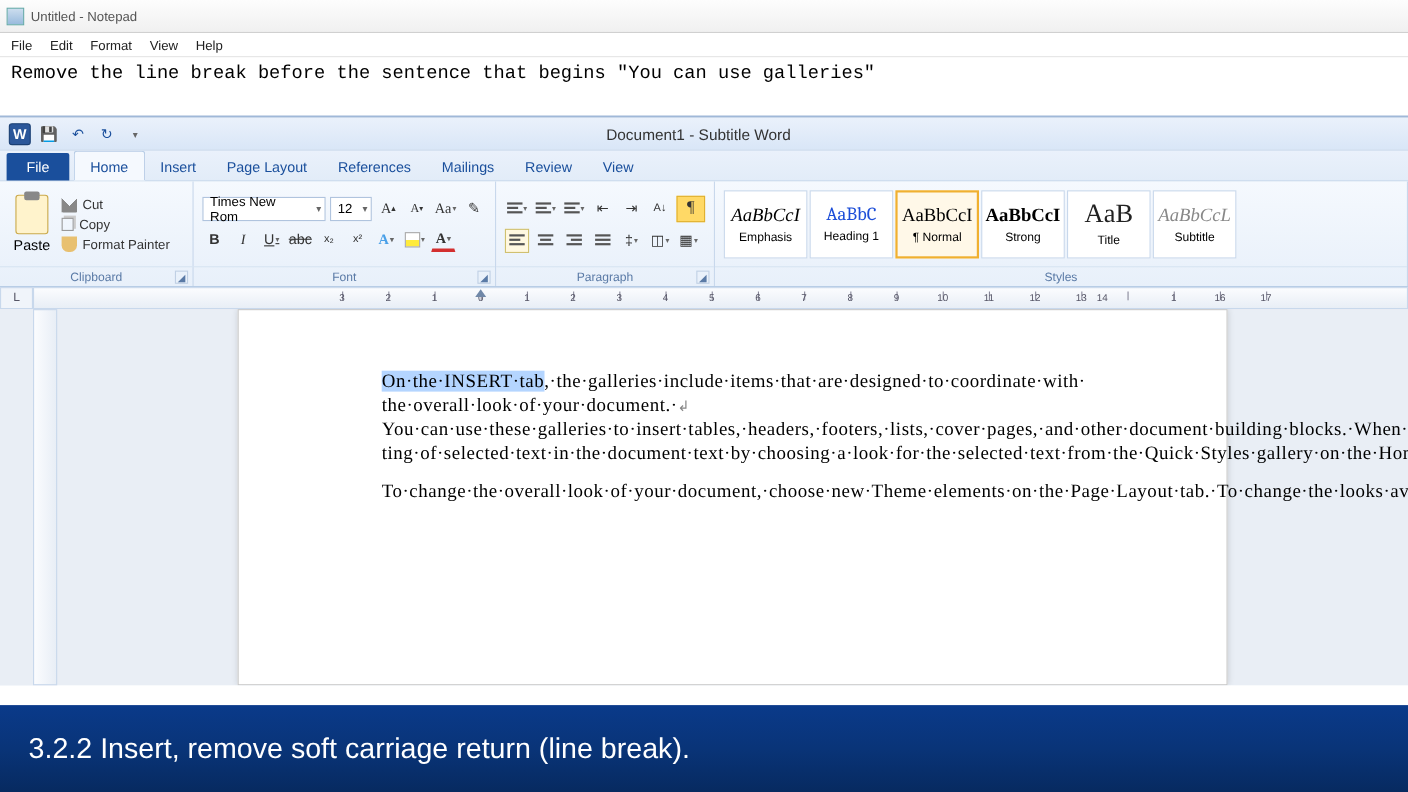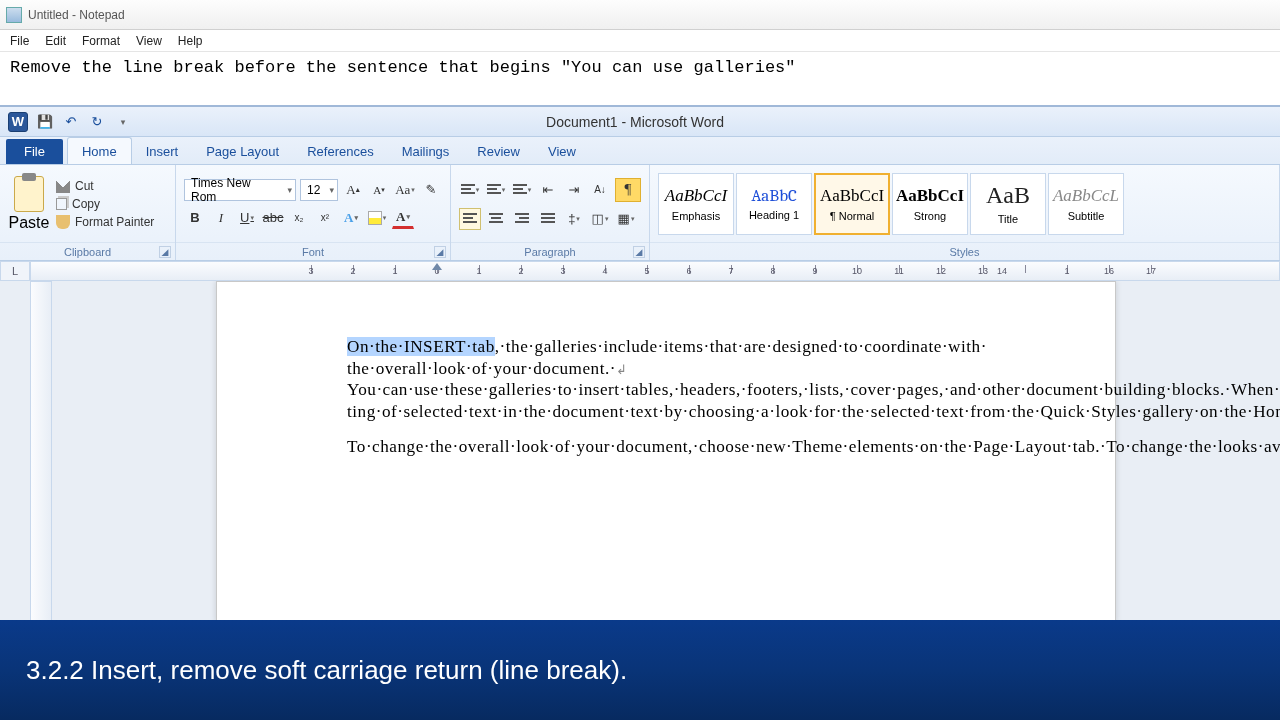--- a/index.html
+++ b/index.html
@@ -90,21 +90,21 @@
 .hruler .indent-marker { position:absolute; top:1px; width:0;height:0;border-left:5px solid transparent;border-right:5px solid transparent;border-bottom:7px solid #7088a8; }
 .vruler { width: 22px; background: linear-gradient(90deg,#fbfcfe,#e8eef6); border: 1px solid #c8d8ec; }
 .doc-scroll { flex: 1; overflow: hidden; display: flex; justify-content: center; }
 .page { width: 900px; background: #fff; border: 1px solid #c8c8c8; box-shadow: 0 0 6px rgba(0,0,0,0.15); padding: 54px 130px 20px 130px; font-family: "Times New Roman", serif; font-size: 17.2px; line-height: 1.25; color: #000; }
 .page .sel { background: #b4d5ff; }
 .page .para { margin-bottom: 14px; }
 .page .sr { font-family: Arial; color: #888; font-size: 13px; }
 .dotted { letter-spacing: 0.5px; }
 
 
-.caption { position: absolute; bottom: 0; left: 0; right: 0; height: 100px; background: linear-gradient(180deg,#0a3a8a 0%, #093478 50%, #072a60 100%); color: #fff; display: flex; align-items: center; padding: 0 26px; font-size: 26px; font-family: "Segoe UI", sans-serif; }
+.caption { position: absolute; bottom: 0; left: 0; right: 0; height: 79px; background: linear-gradient(180deg,#0a3a8a 0%, #093478 50%, #072a60 100%); color: #fff; display: flex; align-items: center; padding: 0 26px; font-size: 26px; font-family: "Segoe UI", sans-serif; }
 
 .ruler-row { display:flex; }
 .left-gutter { width: 30px; background:#e9eef5; }
 </style>
 </head>
 <body>
 
 <div class="notepad-title">
   <span class="np-icon"></span>
   <span>Untitled - Notepad</span>
@@ -122,42 +122,42 @@
 
 <div class="word-window">
   <div class="word-titlebar">
     <div class="qat">
       <div class="w-icon">W</div>
       <div class="qbtn">💾</div>
       <div class="qbtn">↶</div>
       <div class="qbtn">↻</div>
       <div class="qbtn" style="font-size:9px;color:#666;">▾</div>
     </div>
-    <div class="word-title-text">Document1 - Microsoft Word</div>
+    <div class="word-title-text">Document1 - Subtitle Word</div>
     <div style="width:150px"></div>
   </div>
 
   <div class="ribbon-tabs">
     <div class="tab file">File</div>
     <div class="tab active">Home</div>
     <div class="tab">Insert</div>
     <div class="tab">Page Layout</div>
     <div class="tab">References</div>
     <div class="tab">Mailings</div>
     <div class="tab">Review</div>
     <div class="tab">View</div>
   </div>
 
   <div class="ribbon">
 
     <div class="group" style="min-width:176px;">
       <div class="group-body">
         <div class="paste-big">
           <div class="clip-icon"></div>
-          <span style="font-size:16px;">Paste</span>
+          <span style="font-size:13px;">Paste</span>
         </div>
         <div class="clip-small">
           <div>
               <span class="ci cut"></span>
               <span>Cut</span>
             </div>
           <div>
               <span class="ci copy"></span>
               <span>Copy</span>
             </div>

